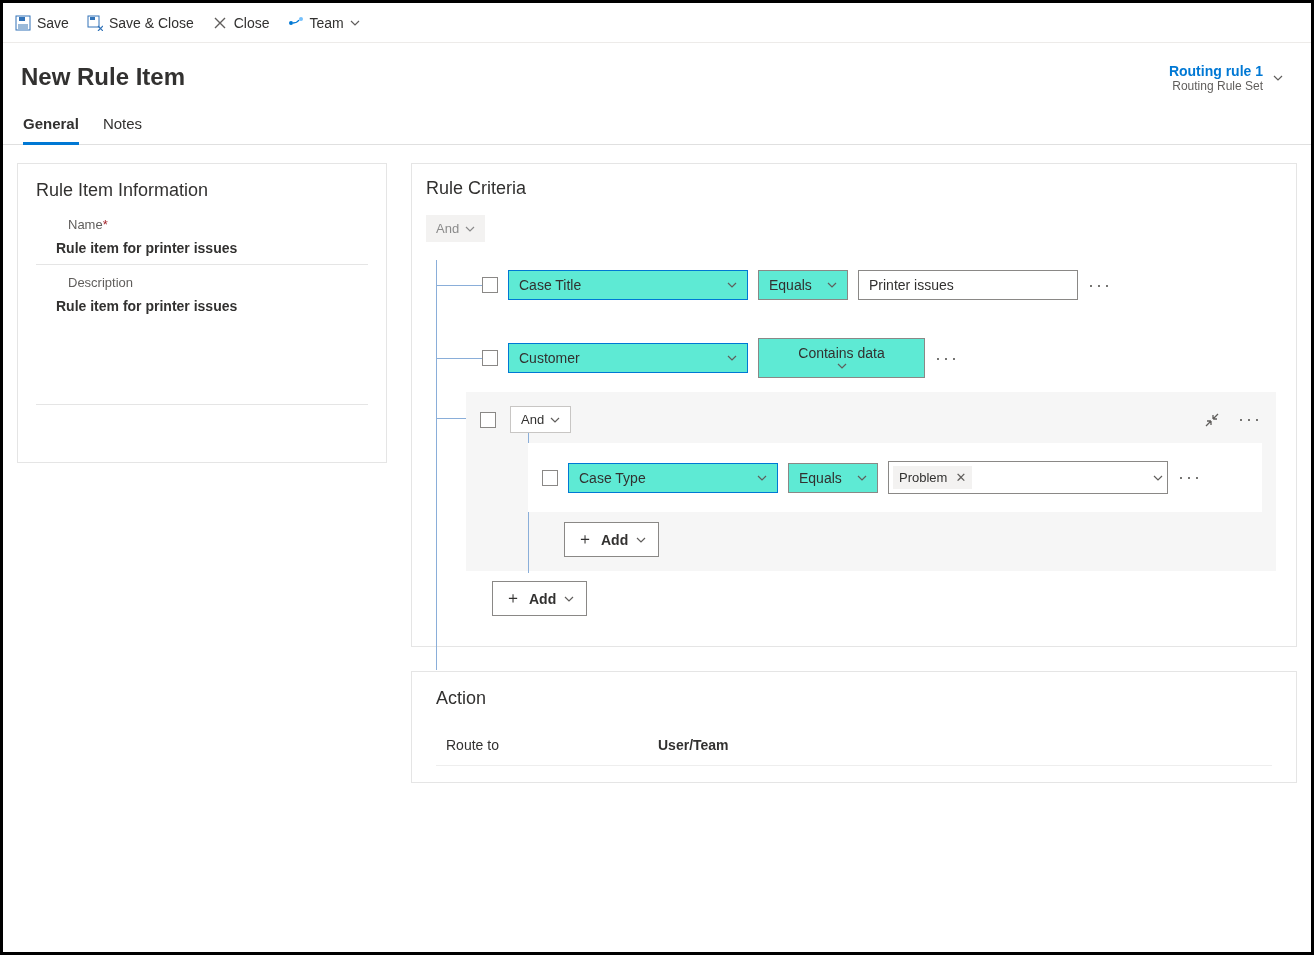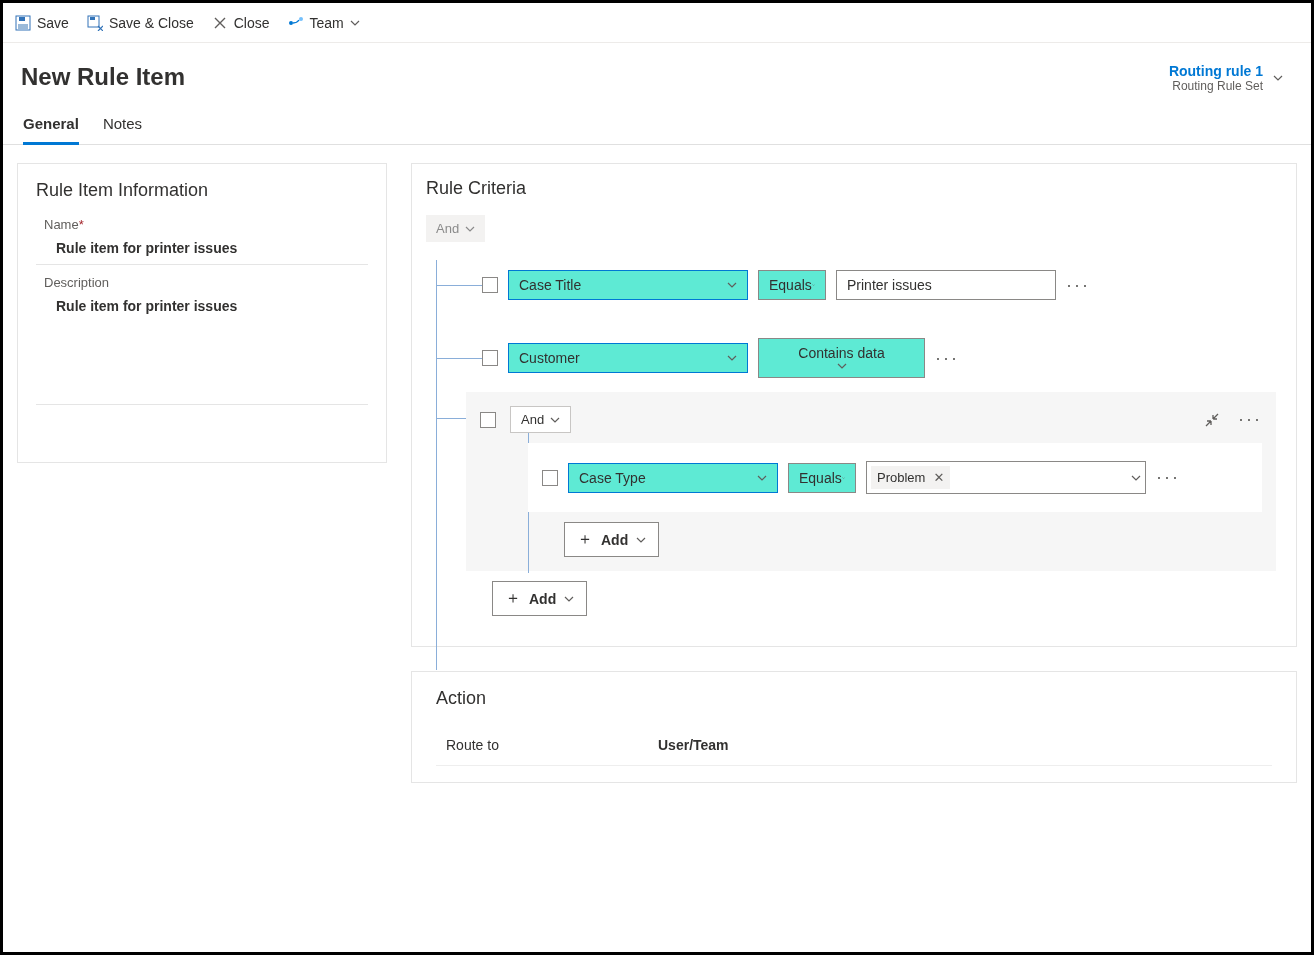--- a/index.html
+++ b/index.html
@@ -25,41 +25,41 @@
 .tab.active { font-weight: 600; border-bottom: 3px solid #0078d4; margin-bottom:-1px; }
 
 
 .body { display: flex; padding: 18px 14px; gap: 24px; height: calc(100% - 170px);}
 .left-col { width: 370px; }
 .right-col { flex: 1; display:flex; flex-direction:column; gap:24px;}
 
 
 .card { border: 1px solid #e5e5e5; background: #fff; padding: 16px 18px; }
 .card-title { font-size: 18px; font-weight: 400; margin-bottom: 16px; color:#323130;}
-.field-label { font-size: 13px; color: #605e5c; margin-left: 8px;}
+.field-label { font-size: 13px; color: #605e5c; margin-left: 32px;}
 .field-label .req { color: #a4262c; }
 .field-value { font-weight: 600; margin: 8px 0 8px 20px; font-size: 14px;}
 .hr { border: none; border-top: 1px solid #e5e5e5; margin: 6px 0 10px 0; }
 .left-card{height:300px;}
 
 
 .rc-card { border: 1px solid #e5e5e5; padding: 14px 20px 30px 14px; }
 .and-pill { background: #f3f2f1; color:#8b8b8b; padding: 6px 10px; font-size: 13px; display: inline-flex; align-items: center; gap: 6px; }
 .and-white { background: #fff; border: 1px solid #c8c6c4; color: #323130; padding: 5px 10px; font-size: 13px; display: inline-flex; align-items: center; gap: 6px; }
 .chev { width: 10px; height: 10px; }
 .chev-sm{width:10px;height:10px;}
 .tree { position: relative; margin-left: 6px; }
 .tree-line-v { position: absolute; left: 4px; top: 0; bottom: 0; width: 1px; background: #8aaed9; }
 .row { display: flex; align-items: center; gap: 10px; padding: 10px 0 10px 0; position: relative; }
 .h-line { position: absolute; left: -46px; top: 50%; width: 46px; height: 1px; background: #8aaed9; }
 .check { width: 16px; height: 16px; border: 1px solid #8a8886; background: #fff; cursor:pointer;}
 .dd { border: 1px solid #0078d4; background: #5eead4; padding: 6px 10px; display: flex; align-items: center; justify-content: space-between; cursor:pointer;}
 .dd.grey{border-color:#8a8886;}
 .dd.wide{width:240px;}
-.dd.sm{width:68px;}
+.dd.sm{width:90px;}
 .dd.md{width:167px;flex-direction:column;}
 .more { color: #605e5c; font-size: 18px; letter-spacing: 2px; cursor:pointer;}
 .val-box{border:1px solid #8a8886;padding:6px 10px;width:220px;display:flex;align-items:center;}
 .tag-box{border:1px solid #8a8886;padding:4px;width:280px;display:flex;align-items:center;justify-content:space-between;}
 .tag{background:#f3f2f1;padding:4px 6px;display:inline-flex;align-items:center;gap:8px;font-size:13px;}
 .tag-x{color:#605e5c;cursor:pointer;}
 .nested-group{background:#f6f6f6;padding:14px;margin-top:4px;position:relative;}
 .nested-header{display:flex;align-items:center;justify-content:space-between;margin-bottom:10px;}
 .nested-left{display:flex;align-items:center;gap:14px;}
 .nested-right{display:flex;align-items:center;gap:18px;}

